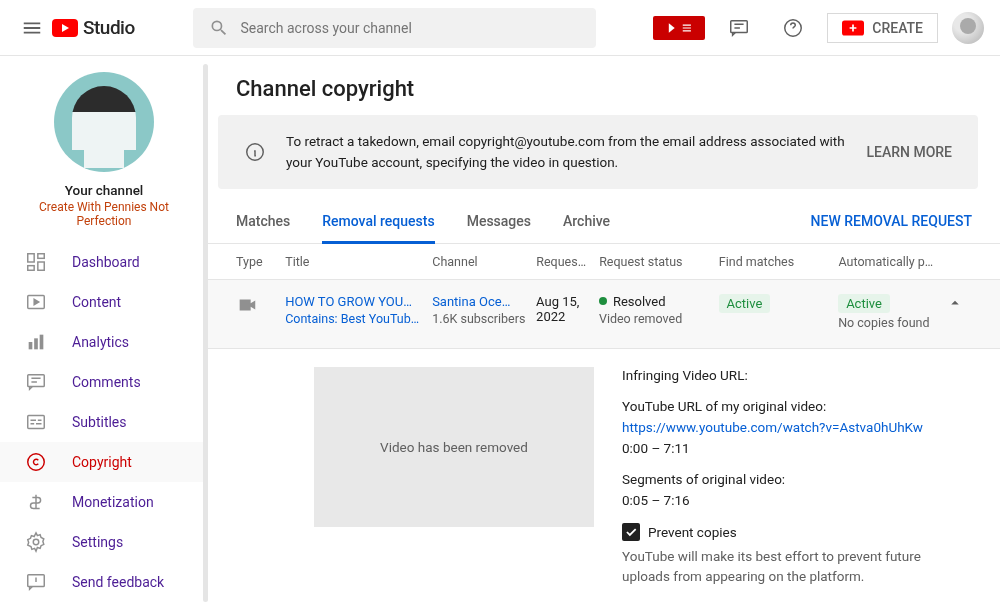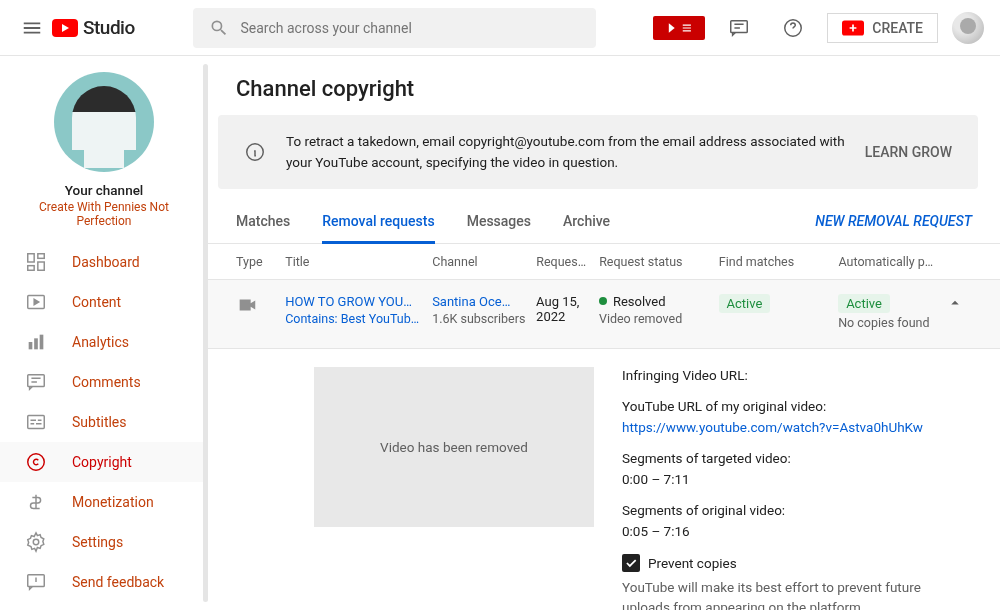--- a/index.html
+++ b/index.html
@@ -24,37 +24,37 @@
 
     
     .sidebar { width:208px; padding-top:12px; display:flex; flex-direction:column; overflow:hidden; position:relative; }
     .sidebar::after { content:""; position:absolute; top:8px; bottom:8px; right:0; width:5px; border-radius:3px; background:#e5e5e5; }
     .channel-card { text-align:center; padding:4px 16px 14px; }
     .channel-avatar { width:100px; height:100px; border-radius:50%; background:#8bc8c7; margin:0 auto 10px; position:relative; overflow:hidden;}
     .channel-avatar::before{content:"";position:absolute;left:18px;top:14px;width:64px;height:64px;background:linear-gradient(to bottom,#2c2c2c 40%,#eef4f4 40%);border-radius:50% 50% 0 0;}
     .channel-avatar::after{content:"";position:absolute;left:30px;top:40px;width:40px;height:56px;background:#eef4f4;border-radius:8px 8px 0 0;}
     .your-channel { font-size:13.5px; font-weight:500; margin-bottom:2px; }
     .channel-name { font-size:12px; color:#c2410c; }
-    .nav-item { display:flex; align-items:center; height:40px; padding:0 24px; gap:24px; cursor:pointer; color:#c2410c; font-size:14px; }
+    .nav-item { display:flex; align-items:center; height:40px; padding:0 24px; gap:24px; cursor:pointer; color:#4c1d95; font-size:14px; }
     .nav-item .icon { width:24px; height:24px; display:flex; align-items:center; justify-content:center; }
     .nav-item.active { color:#cc0000; background:#f9f9f9; }
     .nav-item.active .icon { color:#cc0000; }
 
     
     .main { flex:1; overflow-y:auto; }
     .page-title { font-size:22px; font-weight:500; padding:20px 28px 14px; }
     .infobar { background:#f1f1f1; margin:0 22px 10px 10px; padding:16px 26px; border-radius:4px; display:flex; align-items:center; gap:20px; font-size:13.5px; }
     .infobar .msg { flex:1; color:#202020; line-height:1.55; }
     .learn-more-btn { font-size:14px; font-weight:500; color:#606060; cursor:pointer; white-space:nowrap; }
     .tabs-row { display:flex; align-items:center; padding:0 28px; border-bottom:1px solid #e5e5e5; }
     .tab { padding:14px 0; margin-right:32px; font-size:14px; color:#606060; font-weight:500; cursor:pointer; position:relative; }
     .tab.active { color:#065fd4; }
     .tab.active::after { content:""; position:absolute; left:0; right:0; bottom:-1px; height:3px; background:#065fd4; }
     .tabs-row .spacer { flex:1; }
-    .new-request { color:#065fd4; font-size:14px; font-weight:500; cursor:pointer;font-style:italic; }
+    .new-request { color:#065fd4; font-size:14px; font-weight:500; cursor:pointer; }
 
     
     .thead { display:flex; padding:10px 28px; font-size:12.5px; color:#606060; border-bottom:1px solid #e5e5e5; }
     .thead > div, .trow > div { padding-right:10px; }
     .c-type{width:50px;} .c-title{width:150px;} .c-channel{width:106px;} .c-req{width:64px;} .c-status{width:122px;} .c-find{width:122px;} .c-auto{width:110px;} .c-arrow{width:26px;text-align:right;color:#606060;}
     .trow { display:flex; align-items:flex-start; padding:14px 28px 18px; font-size:13px; background:#f8f8f8; border-bottom:1px solid #e5e5e5; }
     .trow .c-type { color:#909090; }
     .link { color:#065fd4; cursor:pointer; }
     .txt-sub { color:#606060; font-size:12.5px; margin-top:2px; }
     .dot { display:inline-block; width:8px; height:8px; border-radius:50%; background:#1e8e3e; margin-right:6px; position:relative; top:-1px; }
@@ -221,21 +221,21 @@
 
   <div class="main">
     <div class="page-title">Channel copyright</div>
 
     <div class="infobar">
       <svg width="22" height="22" viewBox="0 0 24 24" fill="none" stroke="#606060" stroke-width="1.6">
           <circle cx="12" cy="12" r="9"></circle>
           <path d="M12 8h.01M11 11h1v5h1"></path>
         </svg>
       <div class="msg">To retract a takedown, email copyright@youtube.com from the email address associated with your YouTube account, specifying the video in question.</div>
-      <div class="learn-more-btn">LEARN GROW</div>
+      <div class="learn-more-btn">LEARN MORE</div>
     </div>
 
     <div class="tabs-row">
       <div class="tab">Matches</div>
       <div class="tab active">Removal requests</div>
       <div class="tab">Messages</div>
       <div class="tab">Archive</div>
       <div class="spacer"></div>
       <div class="new-request">NEW REMOVAL REQUEST</div>
     </div>
@@ -288,21 +288,20 @@
       <div style="width:50px;"></div>
       <div class="removed-box">
         <span>Video has been removed</span>
       </div>
       <div class="detail-col">
         <div>Infringing Video URL:</div>
 
         <div class="section-gap">YouTube URL of my original video:</div>
         <div class="link">https://www.youtube.com/watch?v=Astva0hUhKw</div>
 
-        <div class="section-gap">Segments of targeted video:</div>
         <div>0:00 – 7:11</div>
 
         <div class="section-gap">Segments of original video:</div>
         <div>0:05 – 7:16</div>
 
         <div class="section-gap" style="display:flex;align-items:center;">
           <span class="checkbox">
             <svg width="14" height="14" viewBox="0 0 24 24" fill="none" stroke="#fff" stroke-width="3">
                 <path d="M5 12l5 5L20 7"></path>
               </svg>

